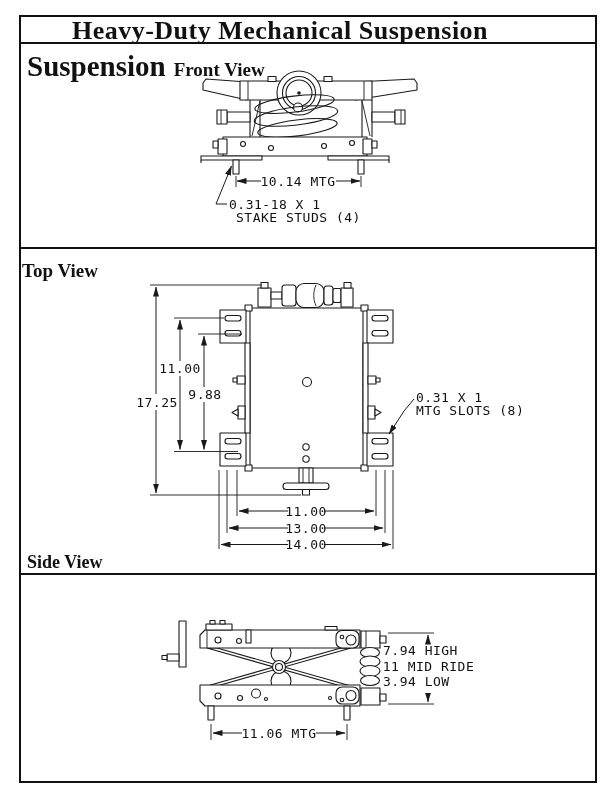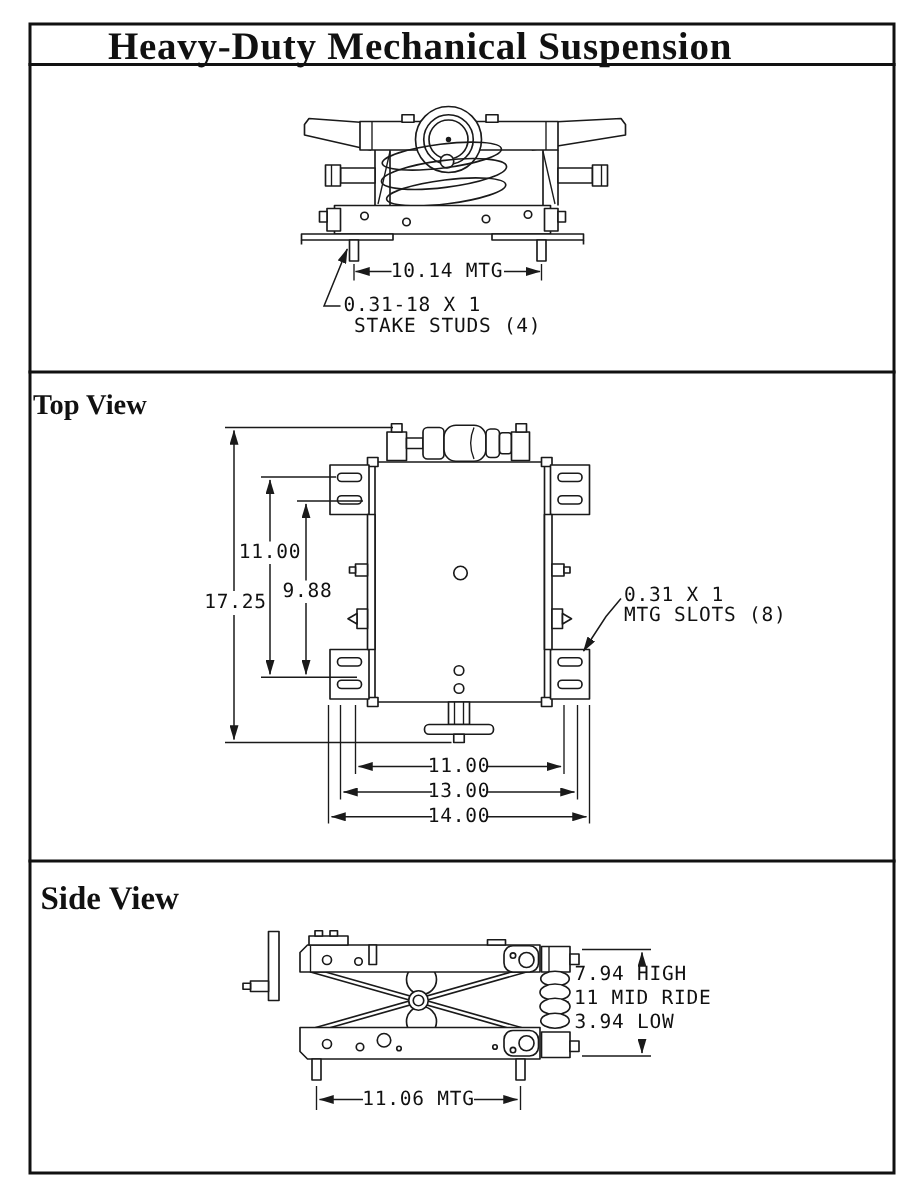--- a/index.html
+++ b/index.html
@@ -13,21 +13,21 @@
   .sep-title { top:42px; }
   .sep-top   { top:247px; }
   .sep-side  { top:573px; }
   .sheet-title { position:absolute; left:19px; top:16px; width:522px; text-align:center;
     font-weight:bold; font-size:26px; letter-spacing:0.5px; }
   .heading { position:absolute; font-weight:bold; }
   .heading-front { left:27px; top:50px; }
   .h-big   { font-size:29px; font-weight:bold; }
   .h-small { font-size:19px; font-weight:bold; margin-left:8px; }
   .heading-top  { left:22px; top:260px; font-size:19px; }
-  .heading-side { left:27px; top:586px; font-size:22px; }
+  .heading-side { left:27px; top:552px; font-size:18px; }
   svg.art { position:absolute; left:0; top:0; }
   .draw  { fill:#fff; stroke:#1a1a1a; stroke-width:1.1; stroke-linejoin:round; }
   .nofill{ fill:none; }
   .dim   { stroke:#1a1a1a; stroke-width:1; fill:none; }
   .thin  { stroke:#1a1a1a; stroke-width:0.9; fill:none; }
   .cad   { font-family:"DejaVu Sans Mono", monospace; font-size:13px; letter-spacing:0.5px;
            fill:#111; stroke:none; }
   .mid   { text-anchor:middle; }
 </style>
 </head>
@@ -35,20 +35,23 @@
 
 <div class="page">
 
   <div class="sheet-border"></div>
   <div class="hline sep-title"></div>
   <div class="hline sep-top"></div>
   <div class="hline sep-side"></div>
 
   <div class="sheet-title">Heavy-Duty Mechanical Suspension</div>
 
+  <div class="heading heading-front">
+    <span class="h-big">Suspension</span><span class="h-small">Front View</span>
+  </div>
   <div class="heading heading-top">Top View</div>
   <div class="heading heading-side">Side View</div>
 
   <svg class="art" width="600" height="789" viewBox="0 0 600 789">
     <defs>
       <marker id="arr" markerUnits="userSpaceOnUse" markerWidth="10" markerHeight="6" refX="9.5" refY="3" orient="auto">
         <path d="M0,0 L10,3 L0,6 Z" fill="#1a1a1a"></path>
       </marker>
     </defs>
 

